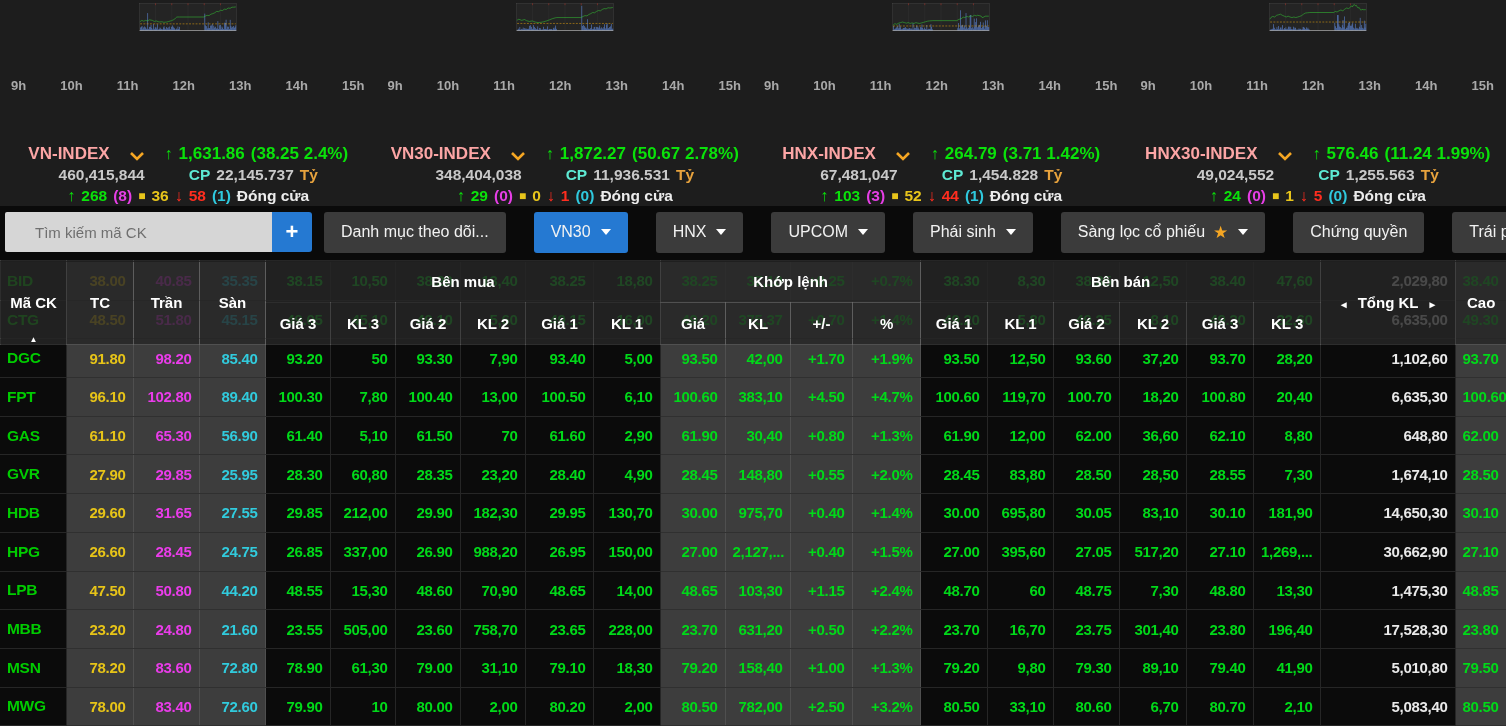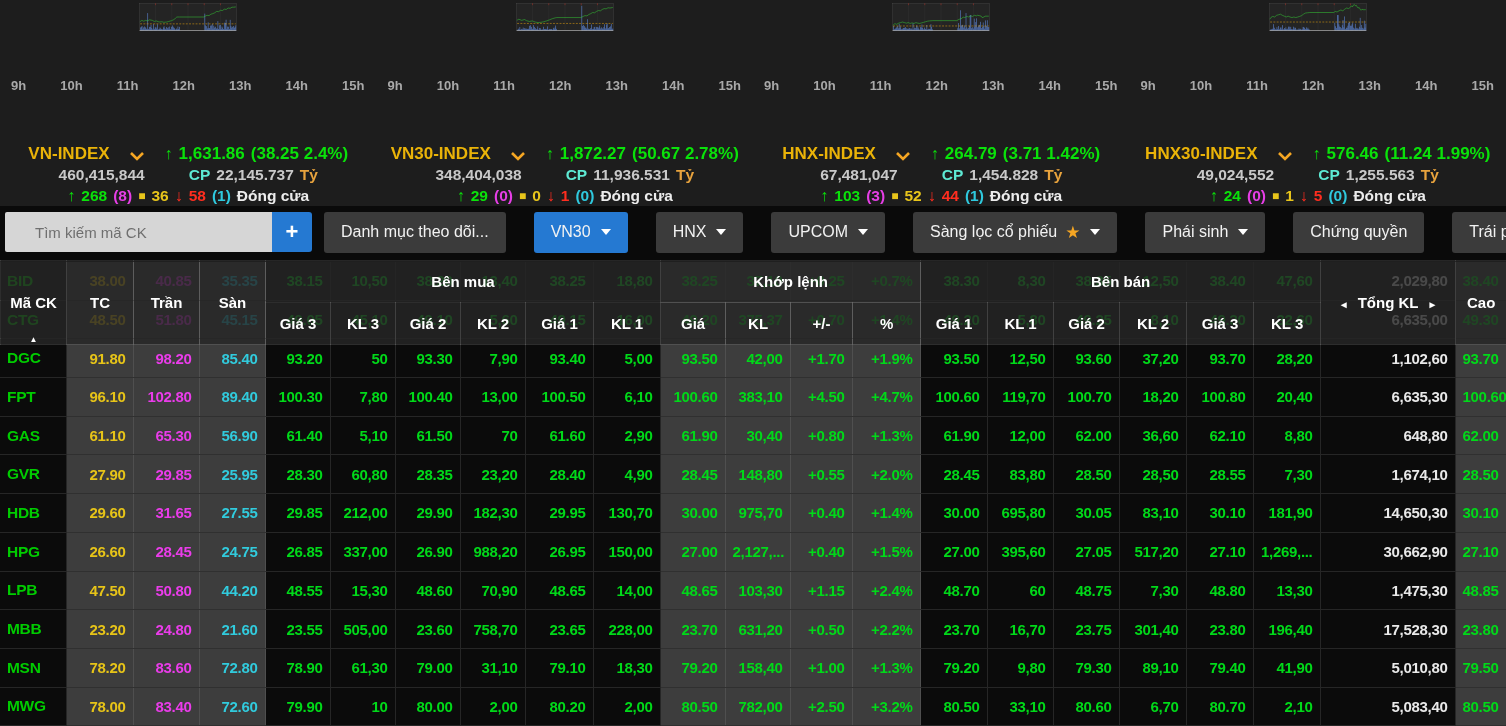--- a/index.html
+++ b/index.html
@@ -8,21 +8,21 @@
   
   .charts-row{display:flex;height:206px;background:#1d1d1d;}
   .panel{flex:1;min-width:0;display:flex;flex-direction:column;gap:44px;}
   .panel svg{display:block;margin:3px 10px 0 9px;}
   .xlabels{display:flex;justify-content:space-between;padding:3px 12px 0 11px;height:21px;}
   .xlabels span{font-size:13px;font-weight:700;color:#a9a9a9;}
   .summary{text-align:center;margin-top:6px;line-height:21px;white-space:nowrap;}
   .sline{display:flex;justify-content:center;align-items:center;gap:6px;font-weight:700;}
   .s1{font-size:17px;}
   .s2,.s3{font-size:15.5px;}
-  .idx-name{color:#eab308;}
+  .idx-name{color:#fca5a5;}
   .grn{color:#0ae20a;}
   .red{color:#ff2d1f;}
   .ylw{color:#e8c51b;}
   .mag{color:#e63ee6;}
   .cyn{color:#2fc9de;}
   .wht{color:#ececec;}
   .gry{color:#c9c9c9;}
   .cp{color:#5eead4;margin-left:38px;}
   .ty{color:#e8a33d;}
   .chev{display:inline-block;margin:2px 4px 0 4px;}
@@ -667,26 +667,26 @@
         </button>
         <button class="tb-btn">
           <span>HNX</span>
           <span class="caret"></span>
         </button>
         <button class="tb-btn">
           <span>UPCOM</span>
           <span class="caret"></span>
         </button>
         <button class="tb-btn">
-          <span>Sàng lọc cổ phiếu</span>
-          <span class="star">★</span>
+          <span>Phái sinh</span>
           <span class="caret"></span>
         </button>
         <button class="tb-btn">
-          <span>Phái sinh</span>
+          <span>Sàng lọc cổ phiếu</span>
+          <span class="star">★</span>
           <span class="caret"></span>
         </button>
         <button class="tb-btn">
           <span>Chứng quyền</span>
         </button>
         <button class="tb-btn">
           <span>Trái phiếu doanh nghiệp</span>
         </button>
       </div>
   </div>

